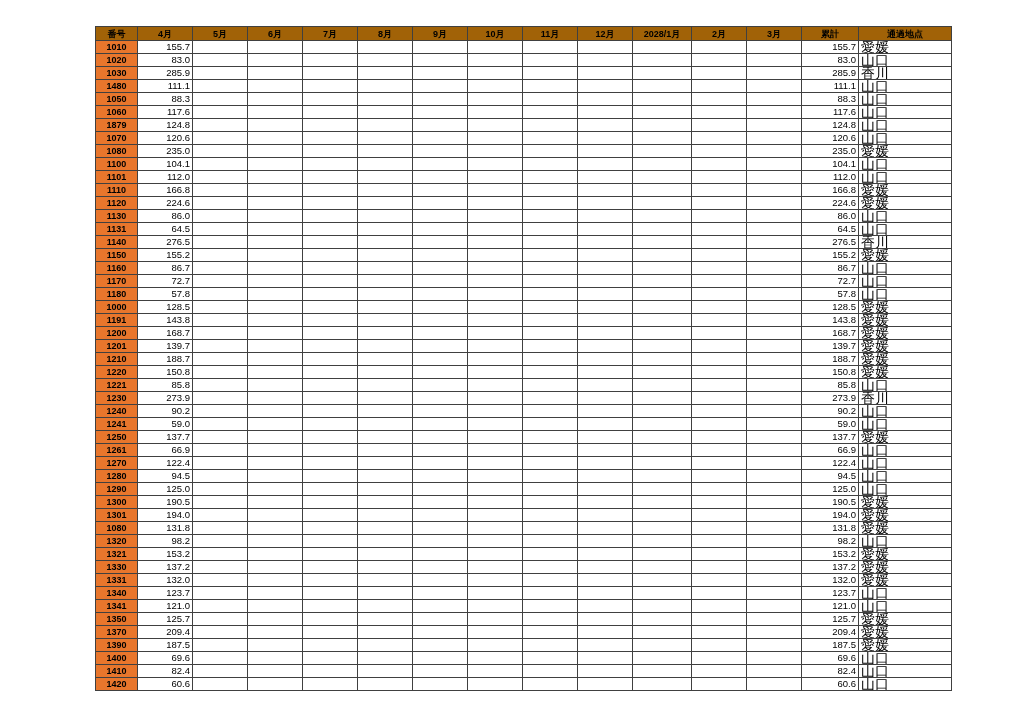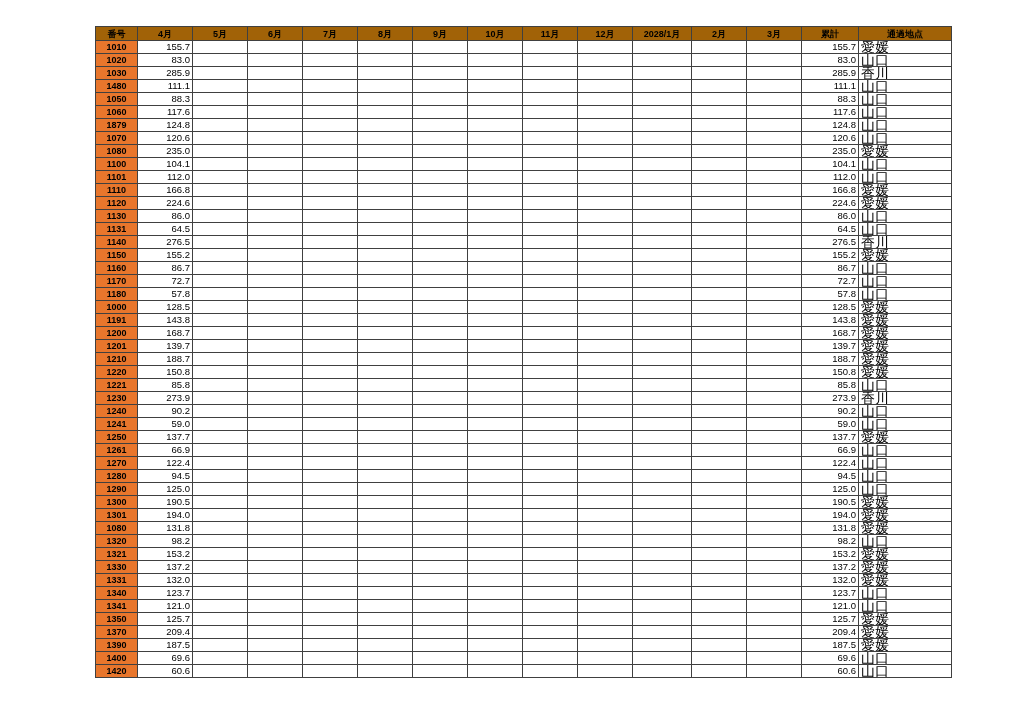--- a/index.html
+++ b/index.html
@@ -929,20 +929,37 @@
           <td class="blank num"></td>
           <td class="blank num"></td>
           <td class="blank num"></td>
           <td class="blank num"></td>
           <td class="blank num"></td>
           <td class="blank num"></td>
           <td class="num">69.6</td>
           <td class="place">山口</td>
         </tr>
         <tr>
+          <td class="rownum">1410</td>
+          <td class="num">82.4</td>
+          <td class="blank num"></td>
+          <td class="blank num"></td>
+          <td class="blank num"></td>
+          <td class="blank num"></td>
+          <td class="blank num"></td>
+          <td class="blank num"></td>
+          <td class="blank num"></td>
+          <td class="blank num"></td>
+          <td class="blank num"></td>
+          <td class="blank num"></td>
+          <td class="blank num"></td>
+          <td class="num">82.4</td>
+          <td class="place">山口</td>
+        </tr>
+        <tr>
           <td class="rownum">1420</td>
           <td class="num">60.6</td>
           <td class="blank num"></td>
           <td class="blank num"></td>
           <td class="blank num"></td>
           <td class="blank num"></td>
           <td class="blank num"></td>
           <td class="blank num"></td>
           <td class="blank num"></td>
           <td class="blank num"></td>

